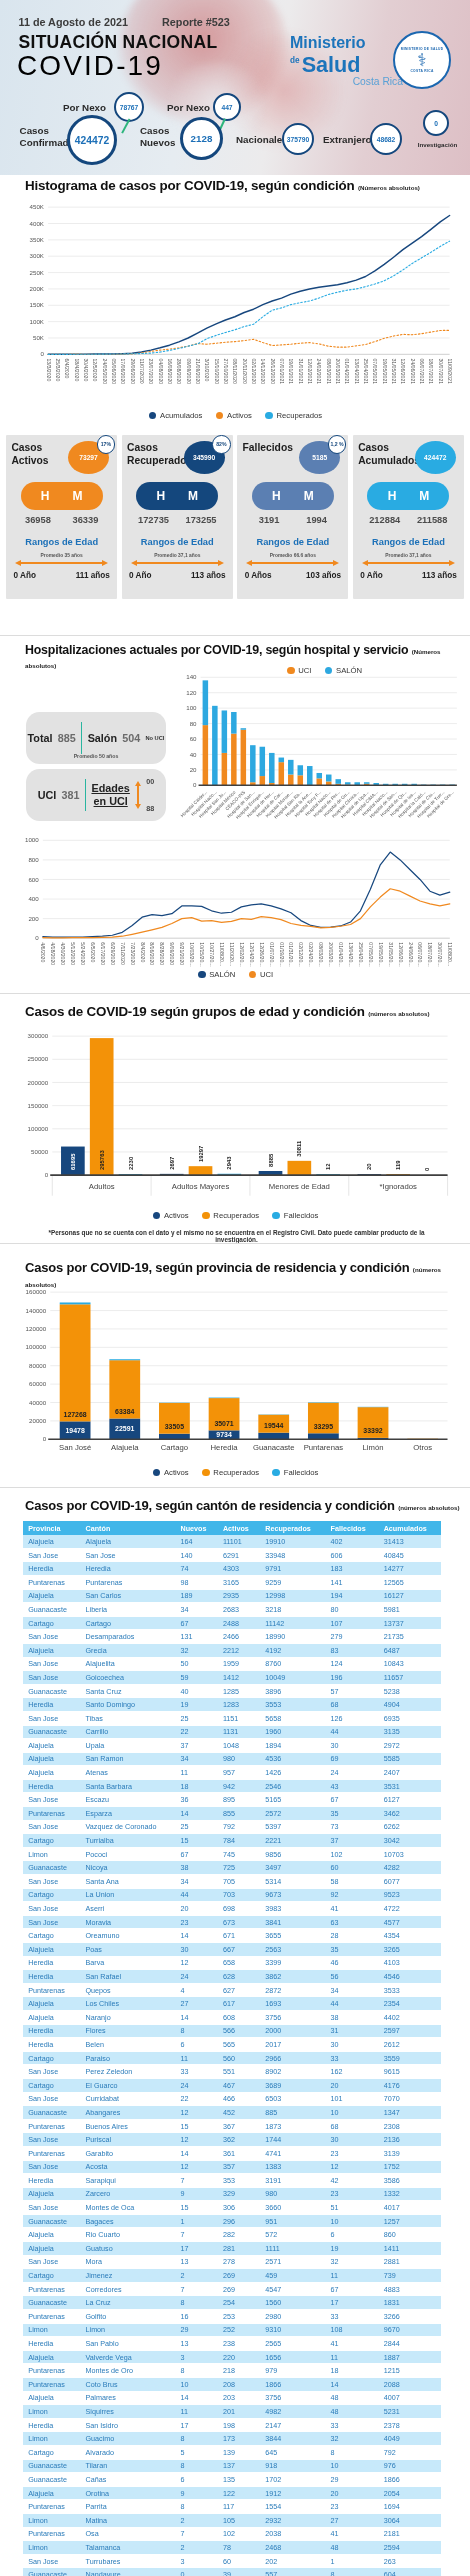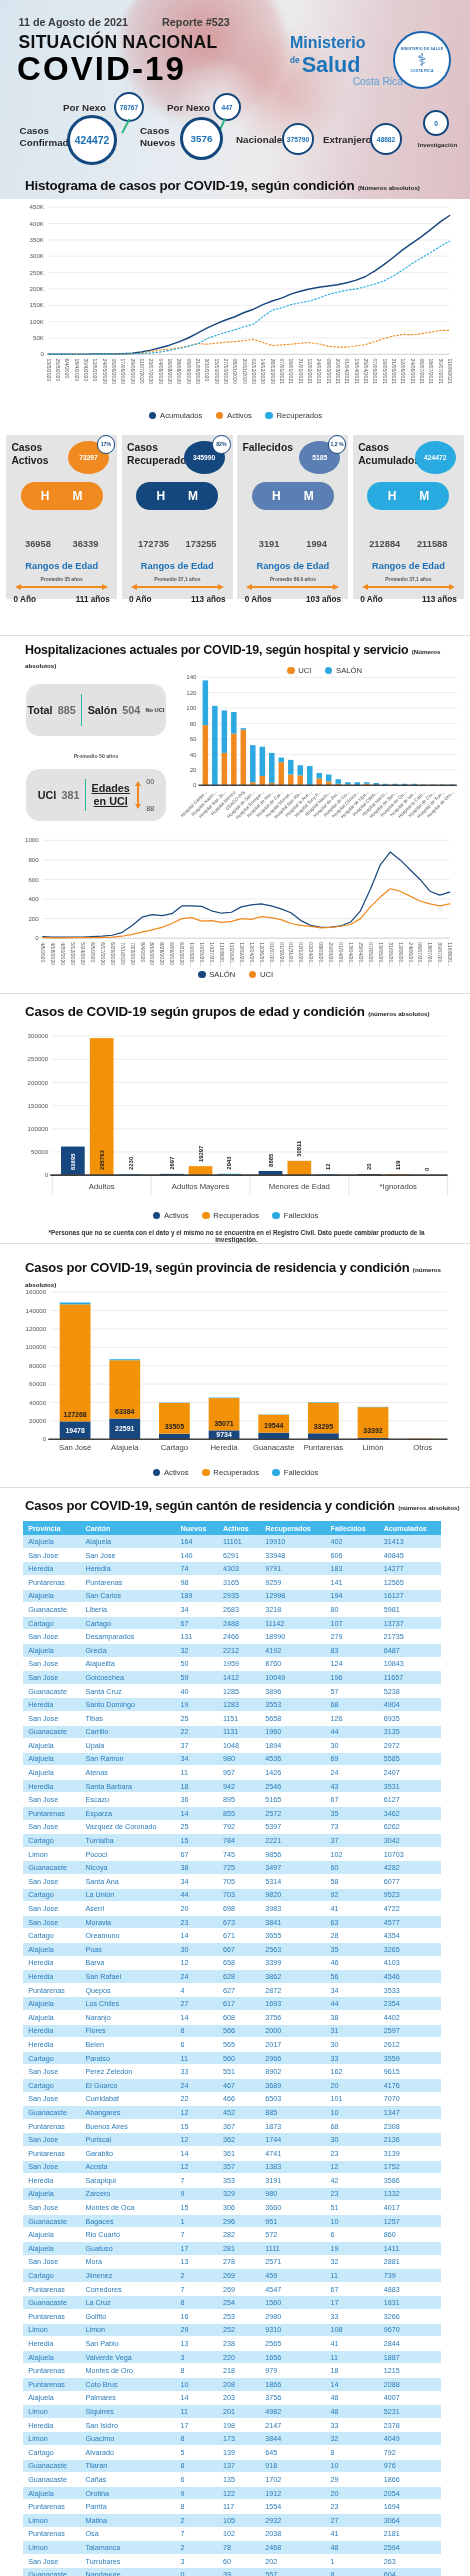--- a/index.html
+++ b/index.html
@@ -1,28 +1,28 @@
 <!DOCTYPE html>
 <html style="font-size:8.2px"><head>
 <meta charset="utf-8">
 <style>
   html,body{margin:0;padding:0;background:#fff;font-family:"Liberation Sans",sans-serif;}
   #page{position:relative;width:471px;height:2669px;background:#fff;overflow:hidden;}
 
   
-  #hdr{position:absolute;left:0;top:0;width:471px;height:199px;
+  #hdr{position:absolute;left:0;top:0;width:471px;height:175px;
        background:linear-gradient(100deg,#d9e5ee 0%,#e6ecf1 40%,#ecebec 58%,#e2ced2 78%,#ddbfc5 100%);}
   .blob{position:absolute;border-radius:50%;filter:blur(3.1px);}
   #blob1{left:118px;top:-31px;width:170px;height:155px;background:radial-gradient(circle at 50% 45%,rgba(190,55,55,.45),rgba(190,55,55,.18) 60%,transparent 75%);}
   #blob2{left:216px;top:31px;width:134px;height:118px;background:radial-gradient(circle at 50% 50%,rgba(205,90,90,.35),transparent 70%);}
   #blob3{left:165px;top:62px;width:103px;height:82px;background:radial-gradient(circle at 50% 50%,rgba(235,235,238,.8),transparent 75%);}
   #hdr-date{position:absolute;left:18.5px;top:15.5px;font-size:10.8px;font-weight:bold;color:#3c3c3c;}
   #hdr-report{position:absolute;left:162px;top:15.5px;font-size:10.8px;font-weight:bold;color:#3c3c3c;}
   #hdr-t1{position:absolute;left:18.5px;top:32px;font-size:17.5px;font-weight:800;color:#101010;letter-spacing:0.3px;}
-  #hdr-t2{position:absolute;left:17px;top:50px;font-size:33px;font-weight:700;color:#000;letter-spacing:2.1px;}
+  #hdr-t2{position:absolute;left:17px;top:50px;font-size:28px;font-weight:400;color:#000;letter-spacing:2.1px;}
   #ministry{position:absolute;left:277px;top:34px;width:113px;color:#1c74bb;text-align:left;margin-left:13px;}
   #min-l1{font-size:16px;font-weight:bold;}
   #min-l2{font-size:8.2px;font-weight:bold;vertical-align:9.3px;}
   #min-l3{font-size:21.6px;font-weight:800;margin-left:2.1px;}
   #min-l4{font-size:10.3px;color:#5aa1d6;text-align:right;margin-top:-2.1px;}
   #seal{position:absolute;left:393px;top:31px;width:54px;height:54px;border:2.6px solid #1b67b0;border-radius:50%;
         background:#fff;display:flex;flex-direction:column;align-items:center;justify-content:center;color:#1b67b0;}
   #seal .arc{font-size:3.3px;font-weight:bold;letter-spacing:0.3px;}
   #seal .glyph{font-size:17.5px;line-height:18.5px;}
   .circ{position:absolute;border-radius:50%;background:#fff;border:2.1px solid #14477d;display:flex;align-items:center;justify-content:center;
@@ -45,42 +45,42 @@
   #cards{position:absolute;left:6.2px;top:435px;width:459px;display:flex;gap:4.6px;}
   .card{position:relative;width:111px;height:164px;background:#e4e4e4;border-radius:1px;box-sizing:border-box;padding:6.2px 5.2px;}
   .card-title{font-size:10.3px;font-weight:800;color:#1d1d1d;line-height:13px;min-height:26px;}
   .card-oval{position:absolute;right:8.2px;top:6.2px;width:41px;height:33px;border-radius:50%;display:flex;align-items:center;justify-content:center;
              color:#fff;font-size:6.7px;font-weight:bold;}
   .card-pct{position:absolute;right:2.1px;top:0px;width:18.5px;height:18.5px;border-radius:50%;background:#fff;border:1.5px solid #14477d;
             display:flex;align-items:center;justify-content:center;font-size:5.2px;font-weight:bold;color:#14477d;box-sizing:border-box;}
   .card-pill{margin:14.4px auto 0;width:82px;height:28px;border-radius:14px;display:flex;align-items:center;justify-content:center;gap:23px;
              color:#fff;font-size:12px;font-weight:800;}
   .card-nums{margin:5.2px auto 0;width:95px;display:flex;justify-content:space-between;font-size:9.3px;font-weight:bold;color:#4c4c4c;text-align:center;}
-  .card-nums span{flex:1;margin-top:24px;}
+  .card-nums span{flex:1;}
   .card-rangos{margin-top:12.4px;text-align:center;font-size:9.3px;font-weight:800;color:#1d71b8;}
   .card-prom{margin-top:6.2px;text-align:center;font-size:4.9px;font-weight:bold;color:#555;}
   .arrow-h{margin:1px auto 0;width:93px;height:7.2px;display:flex;align-items:center;}
   .arrow-h .bar{flex:1;height:2.6px;background:#f0891f;}
   .arrow-h .tl{width:0;height:0;border-top:3.6px solid transparent;border-bottom:3.6px solid transparent;border-right:6.2px solid #f0891f;}
   .arrow-h .tr{width:0;height:0;border-top:3.6px solid transparent;border-bottom:3.6px solid transparent;border-left:6.2px solid #f0891f;}
   .card-ages{margin-top:4.1px;display:flex;justify-content:space-between;font-size:8.2px;font-weight:bold;color:#222;padding:0 2.1px;}
 
   
   .hosp-box{position:absolute;left:26px;width:140px;height:52px;background:#e2e2e2;border-radius:13.4px;display:flex;align-items:center;
             justify-content:center;gap:5.2px;}
   .hosp-box .big{font-size:10.8px;font-weight:800;color:#222;}
   .hosp-box .num{font-size:10.8px;font-weight:bold;color:#6b6b6b;}
   .hosp-box .tdiv{width:1.5px;height:32px;background:#2ab5a0;}
   .hosp-box .small{font-size:5.7px;font-weight:bold;color:#333;}
   #hosp-prom{position:absolute;left:26px;width:140px;text-align:center;font-size:5.2px;font-weight:bold;color:#555;}
   .arrow-v{display:flex;flex-direction:column;align-items:center;}
   .arrow-v .bar{width:2.6px;height:17.5px;background:#f0891f;}
   .arrow-v .tu{width:0;height:0;border-left:3.6px solid transparent;border-right:3.6px solid transparent;border-bottom:5.7px solid #f0891f;}
   .arrow-v .td{width:0;height:0;border-left:3.6px solid transparent;border-right:3.6px solid transparent;border-top:5.7px solid #f0891f;}
-  .uci-ages{display:flex;flex-direction:column;justify-content:space-between;height:36px;font-size:7.2px;font-weight:normal;color:#444;}
+  .uci-ages{display:flex;flex-direction:column;justify-content:space-between;height:36px;font-size:7.2px;font-weight:bold;color:#444;}
 
   
   #age-note{position:absolute;left:46px;top:1229px;width:381px;text-align:center;font-size:6.4px;font-weight:bold;color:#2e2e2e;}
 
   
   #ctable{position:absolute;left:23px;top:1521px;width:418px;border-collapse:collapse;font-size:7.2px;}
   #ctable th{background:#41b6e9;color:#fff;font-weight:bold;text-align:left;padding:2.6px 5.2px;height:8.2px;font-size:7.2px;}
   #ctable td{color:#2b7cba;padding:0 5.2px;height:12.6px;border-bottom:0.5px solid #fff;}
   #ctable tbody tr:nth-child(odd){background:#c7e9fa;}
   #ctable tbody tr:nth-child(even){background:#fff;}
@@ -127,21 +127,21 @@
     <div class="stat-label" style="left:167px;top:102px;">Por Nexo</div>
     <div class="circ" style="left:213px;top:93px;width:28px;height:28px;font-size:6.7px;">
         <span>447</span>
       </div>
     <div class="conn" style="left:221px;top:118px;height:14.4px;transform:rotate(25deg);"></div>
     <div class="stat-label" style="left:140px;top:125px;">
       <div>Casos</div>
         <div>Nuevos</div>
     </div>
     <div class="circ" style="left:180px;top:117px;width:43px;height:43px;font-size:9.8px;border-width:3.1px;">
-        <span>3576</span>
+        <span>2128</span>
       </div>
 
     <div class="stat-label" style="left:236px;top:134px;">Nacionales</div>
     <div class="circ" style="left:282px;top:123px;width:32px;height:32px;font-size:6.7px;">
         <span>375790</span>
       </div>
     <div class="stat-label" style="left:323px;top:134px;">Extranjeros</div>
     <div class="circ" style="left:370px;top:123px;width:32px;height:32px;font-size:6.7px;">
         <span>48682</span>
       </div>
@@ -372,21 +372,21 @@
       <div class="legend-item">
         <span class="legend-dot" style="background: rgb(240, 137, 31);"></span>
         <span>UCI</span>
       </div>
       <div class="legend-item">
         <span class="legend-dot" style="background: rgb(45, 168, 224);"></span>
         <span>SALÓN</span>
       </div>
     </div>
 
-  <div class="hosp-box" style="top:684px;">
+  <div class="hosp-box" style="top:712px;">
     <span class="big">Total</span>
       <span class="num">885</span>
     <span class="tdiv"></span>
     <span class="big">Salón</span>
       <span class="num">504</span>
     <span class="small">No UCI</span>
   </div>
   <div id="hosp-prom" style="top:753px;">Promedio 50 años</div>
   <div class="hosp-box" style="top:769px;">
     <span class="big">UCI</span>
@@ -962,21 +962,21 @@
           <td>705</td>
           <td>5314</td>
           <td>58</td>
           <td>6077</td>
         </tr>
         <tr>
           <td>Cartago</td>
           <td>La Union</td>
           <td>44</td>
           <td>703</td>
-          <td>9820</td>
+          <td>9673</td>
           <td>92</td>
           <td>9523</td>
         </tr>
         <tr>
           <td>San Jose</td>
           <td>Aserri</td>
           <td>20</td>
           <td>698</td>
           <td>3983</td>
           <td>41</td>

